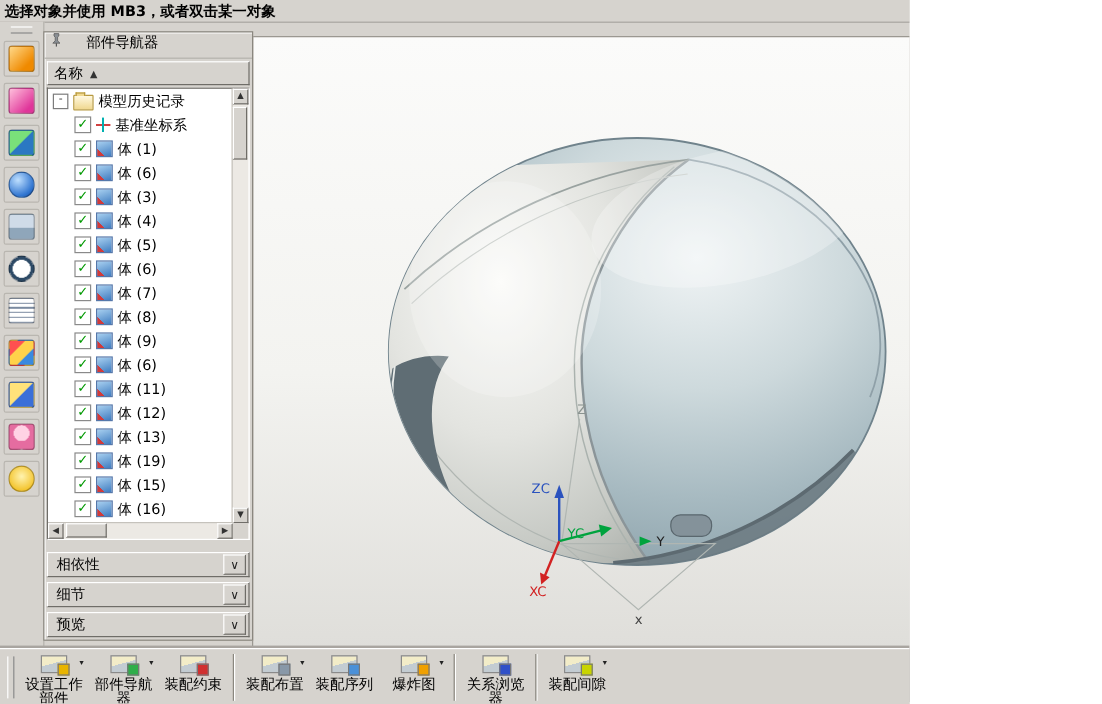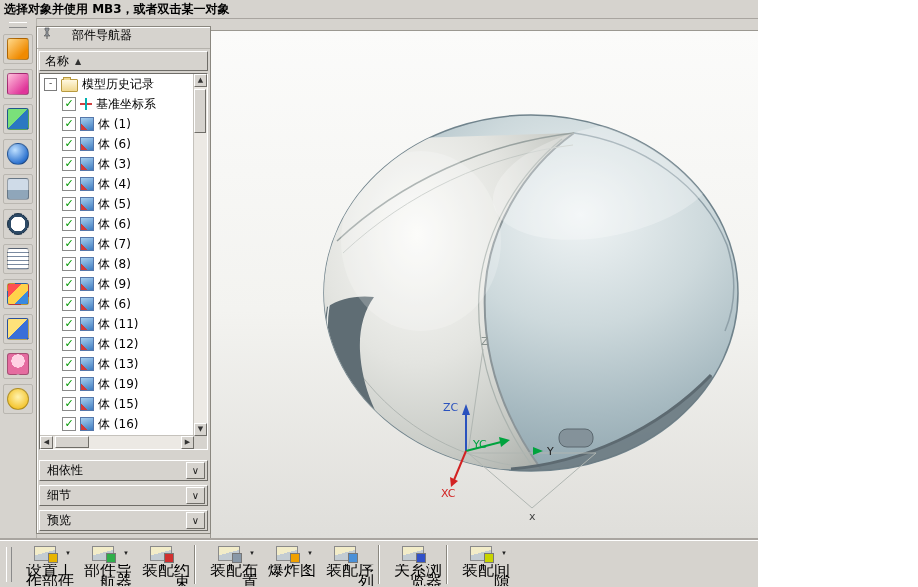--- a/index.html
+++ b/index.html
@@ -81,21 +81,21 @@
   .bottom-toolbar{position:absolute;left:0;right:0;bottom:0;height:47px;background:#d6d3ce;
     border-top:1px solid #ffffff;box-shadow:0 -2px 0 #a9a5a0;display:flex;align-items:stretch;padding:1px 0 0 2px;box-sizing:border-box;}
   .bt-grip{width:4px;margin:5px 4px;border-left:1px solid #ffffff;border-right:1px solid #8a8a8a;}
   .bt-sep{width:0;border-left:1px solid #8a877f;border-right:1px solid #ffffff;margin:3px 4px;}
   .bt-item{width:58px;flex:none;display:flex;flex-direction:column;align-items:center;padding-top:3px;position:relative;background:none;border:none;}
   .bt-icon{width:20px;height:15px;margin-top:1px;position:relative;
     background:linear-gradient(165deg,#f2ecc8 0 45%,#c3ccd2 45%);border:1px solid #8a8a8a;}
   .bt-icon::after{content:"";position:absolute;right:-3px;bottom:-3px;width:8px;height:8px;
     background:var(--badge,#e0a000);border:1px solid #777;}
   .bt-drop{position:absolute;right:3px;top:8px;font-size:6px;color:#222;}
-  .bt-label{font-size:16px;line-height:12px;text-align:right;margin-top:3px;height:24px;overflow:hidden;width:58px;}
+  .bt-label{font-size:12px;line-height:12px;text-align:center;margin-top:3px;height:24px;overflow:hidden;width:58px;}
 </style>
 </head>
 <body>
 
 <div class="app">
 
   <div class="statusbar">
     <span>选择对象并使用 MB3，或者双击某一对象</span>
   </div>
 
@@ -351,28 +351,28 @@
         <div class="bt-icon" style="--badge: #d03030;"></div>
         <div class="bt-label">装配约束</div>
       </button>
       <div class="bt-sep"></div>
       <button class="bt-item">
         <div class="bt-icon" style="--badge: #8898a8;"></div>
         <span class="bt-drop">▼</span>
         <div class="bt-label">装配布置</div>
       </button>
       <button class="bt-item">
-        <div class="bt-icon" style="--badge: #f0a000;"></div>
-        <span class="bt-drop">▼</span>
-        <div class="bt-label">爆炸图</div>
-      </button>
-      <button class="bt-item">
         <div class="bt-icon" style="--badge: #4a90d8;"></div>
         <div class="bt-label">装配序列</div>
       </button>
+      <button class="bt-item">
+        <div class="bt-icon" style="--badge: #f0a000;"></div>
+        <span class="bt-drop">▼</span>
+        <div class="bt-label">爆炸图</div>
+      </button>
       <div class="bt-sep"></div>
       <button class="bt-item">
         <div class="bt-icon" style="--badge: #3050c8;"></div>
         <div class="bt-label">关系浏览器</div>
       </button>
       <div class="bt-sep"></div>
       <button class="bt-item">
         <div class="bt-icon" style="--badge: #c8d400;"></div>
         <span class="bt-drop">▼</span>
         <div class="bt-label">装配间隙</div>

